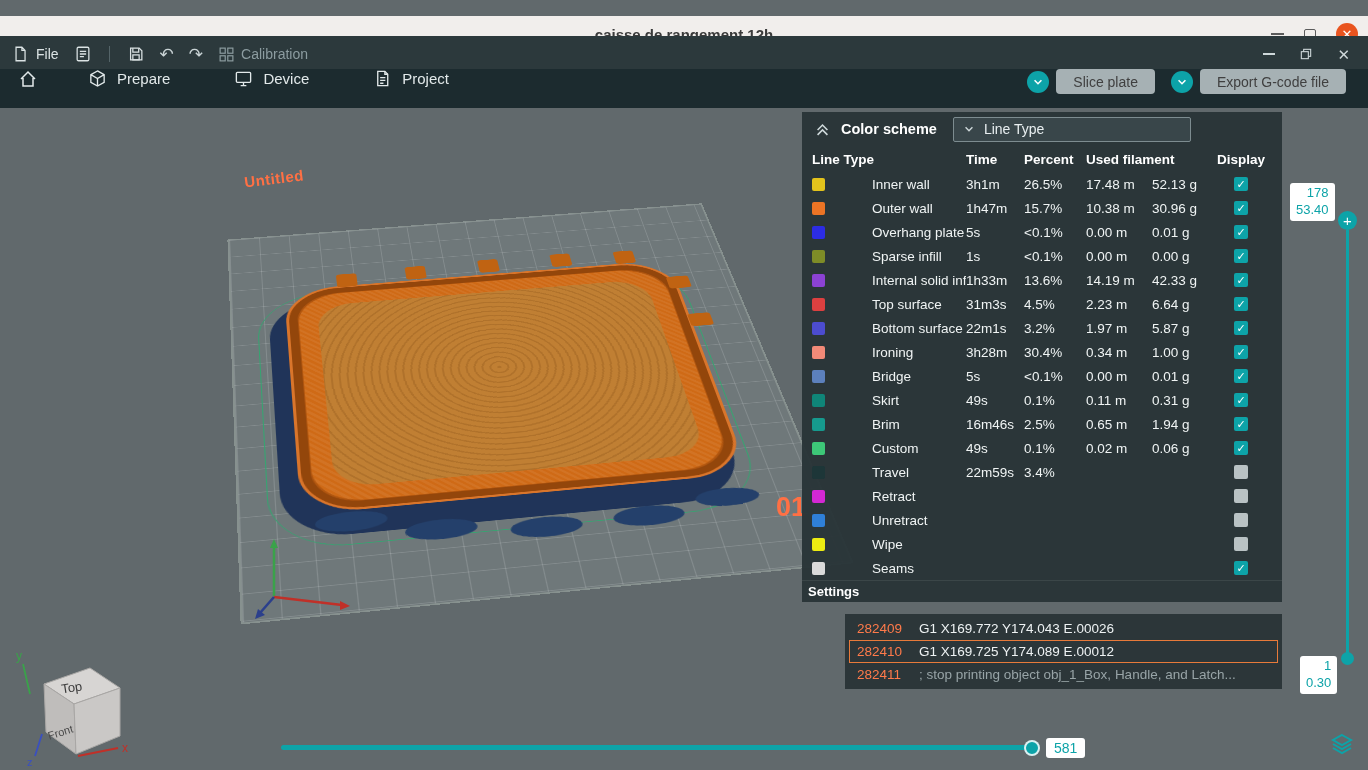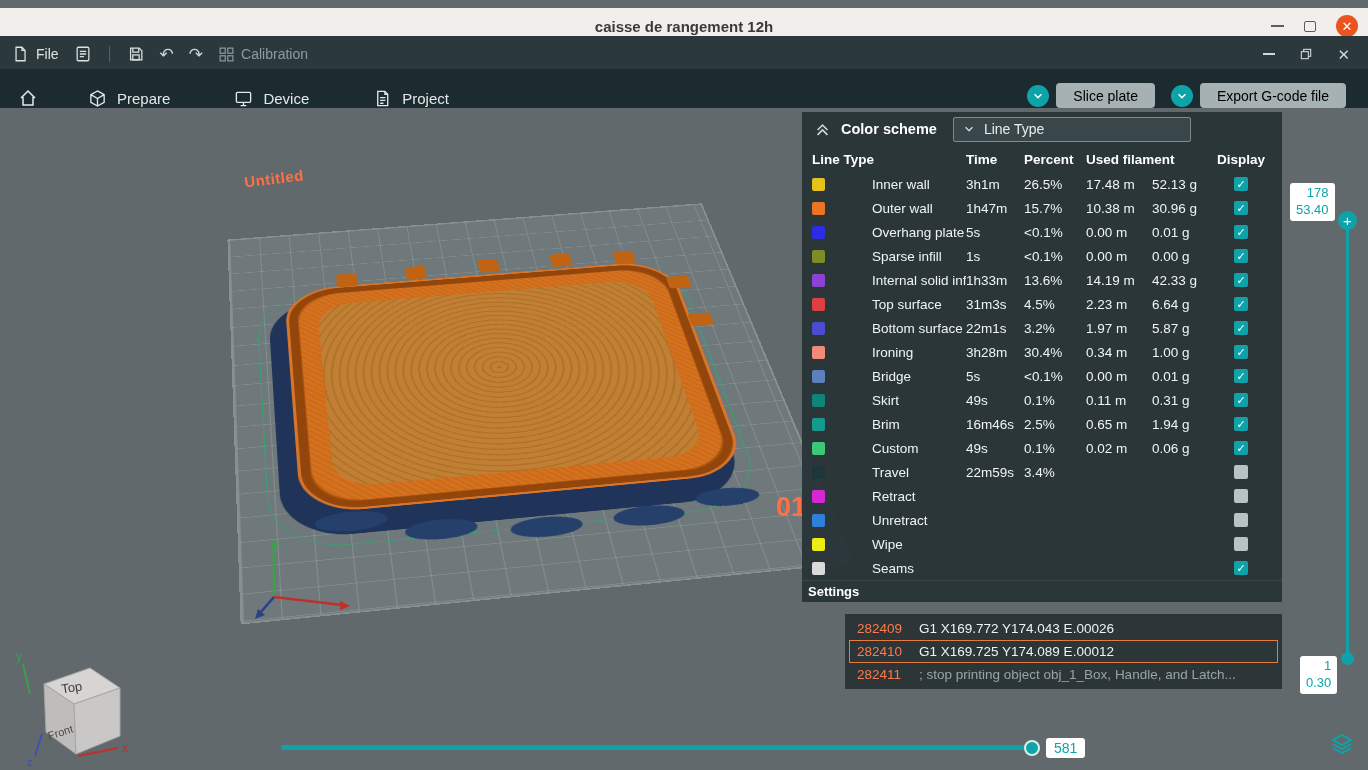--- a/index.html
+++ b/index.html
@@ -2,47 +2,47 @@
 <html style="--accent: #0da3a8; --selection: #e87a3a; --orange: #ff7044;"><head>
 <meta charset="utf-8">
 <style>
   * { margin:0; padding:0; box-sizing:border-box; }
   html,body { width:1368px; height:770px; overflow:hidden; font-family:"Liberation Sans", sans-serif; }
   body { position:relative; background:#61696c; }
 
   :root { --accent:#0da3a8; --selection:#e87a3a; --orange:#ff7044; }
 
   
-  .titlebar { position:absolute; left:0; top:8px; width:1368px; height:36px; background:#f1eeec; border-bottom:1px solid #cfcac6; z-index:30; }
+  .titlebar { position:absolute; left:0; top:16px; width:1368px; height:36px; background:#f1eeec; border-bottom:1px solid #cfcac6; z-index:30; }
   .tb-title { position:absolute; left:50%; top:50%; transform:translate(-50%,-50%); font-weight:700; font-size:15px; color:#3a3a3a; white-space:nowrap; }
   .tb-controls { position:absolute; right:10px; top:0; height:36px; display:flex; align-items:center; gap:20px; }
   .tb-min-glyph { width:13px; height:2px; background:#5c5c5c; }
   .tb-max-glyph { width:12px; height:11px; border:1.5px solid #5c5c5c; border-radius:2px; }
   .tb-close { width:22px; height:22px; border-radius:50%; background:#e9541f; color:#fff; display:flex; align-items:center; justify-content:center; font-size:13px; line-height:1; }
 
   
   .menubar { position:absolute; left:0; top:36px; width:1368px; height:36px; background:#2c393c; display:flex; align-items:center; padding:0 12px; gap:15px; color:#c9d3d5; z-index:30; }
   .mb-item { display:flex; align-items:center; gap:6px; font-size:14px; color:#dbe3e4; cursor:default; }
   .mb-icon { display:flex; align-items:center; }
   .mb-sep { width:1px; height:16px; background:#546468; margin:0 2px; }
   .mb-glyph { font-size:17px; line-height:1; color:#c9d3d5; }
   .mb-calib { display:flex; align-items:center; gap:6px; font-size:14px; color:#8c9ca0; }
   .mb-controls { margin-left:auto; display:flex; align-items:center; gap:24px; padding-right:6px; color:#cfd8da; }
   .mb-min { width:12px; height:2px; background:#cfd8da; }
   .mb-x { font-size:15px; line-height:1; }
 
   
-  .tabbar { position:absolute; left:0; top:69px; width:1368px; height:39px; background:#1c2b2f; display:flex; align-items:flex-end; color:#e2e9ea; z-index:30; }
+  .tabbar { position:absolute; left:0; top:69px; width:1368px; height:39px; background:#1c2b2f; display:flex; align-items:flex-start; color:#e2e9ea; z-index:30; }
   .tab-home { width:56px; display:flex; align-items:center; justify-content:center; }
   .tab { display:flex; align-items:center; gap:10px; padding:0 32px; font-size:15px; }
   .tab.active { background:var(--accent); color:#fff; }
   .tabbar-right { margin-left:auto; display:flex; align-items:center; gap:16px; padding-right:22px; }
   .action-group { display:flex; align-items:center; gap:7px; }
   .drop-circle { width:22px; height:22px; border-radius:50%; background:var(--accent); display:flex; align-items:center; justify-content:center; }
-  .action-btn { height:25px; padding:0 17px; display:flex; align-items:center; background:#a6b1b4; color:#000000; border-radius:4px; font-size:14px; white-space:nowrap; }
+  .action-btn { height:25px; padding:0 17px; display:flex; align-items:center; background:#a6b1b4; color:#404040; border-radius:4px; font-size:14px; white-space:nowrap; }
 
   
   .viewport { position:absolute; left:0; top:108px; width:1368px; height:662px; background:#61696c; overflow:hidden; }
   .scene { position:absolute; left:235px; top:-25px; width:540px; height:600px; transform:perspective(1800px) rotateX(52deg) rotateZ(-8deg); }
   .plate { position:absolute; inset:0; background:#6f787a; border:2px solid #87918f;
            background-image:linear-gradient(rgba(255,255,255,0.15) 1px, transparent 1px),
                             linear-gradient(90deg, rgba(255,255,255,0.15) 1px, transparent 1px);
            background-size:33px 33px; }
   .green-outline { position:absolute; left:28px; top:118px; width:456px; height:396px; border:1.5px solid #35a571; border-radius:72px; }
   .brim { position:absolute; left:40px; top:130px; width:430px; height:370px; border-radius:64px; background:#203459; }

